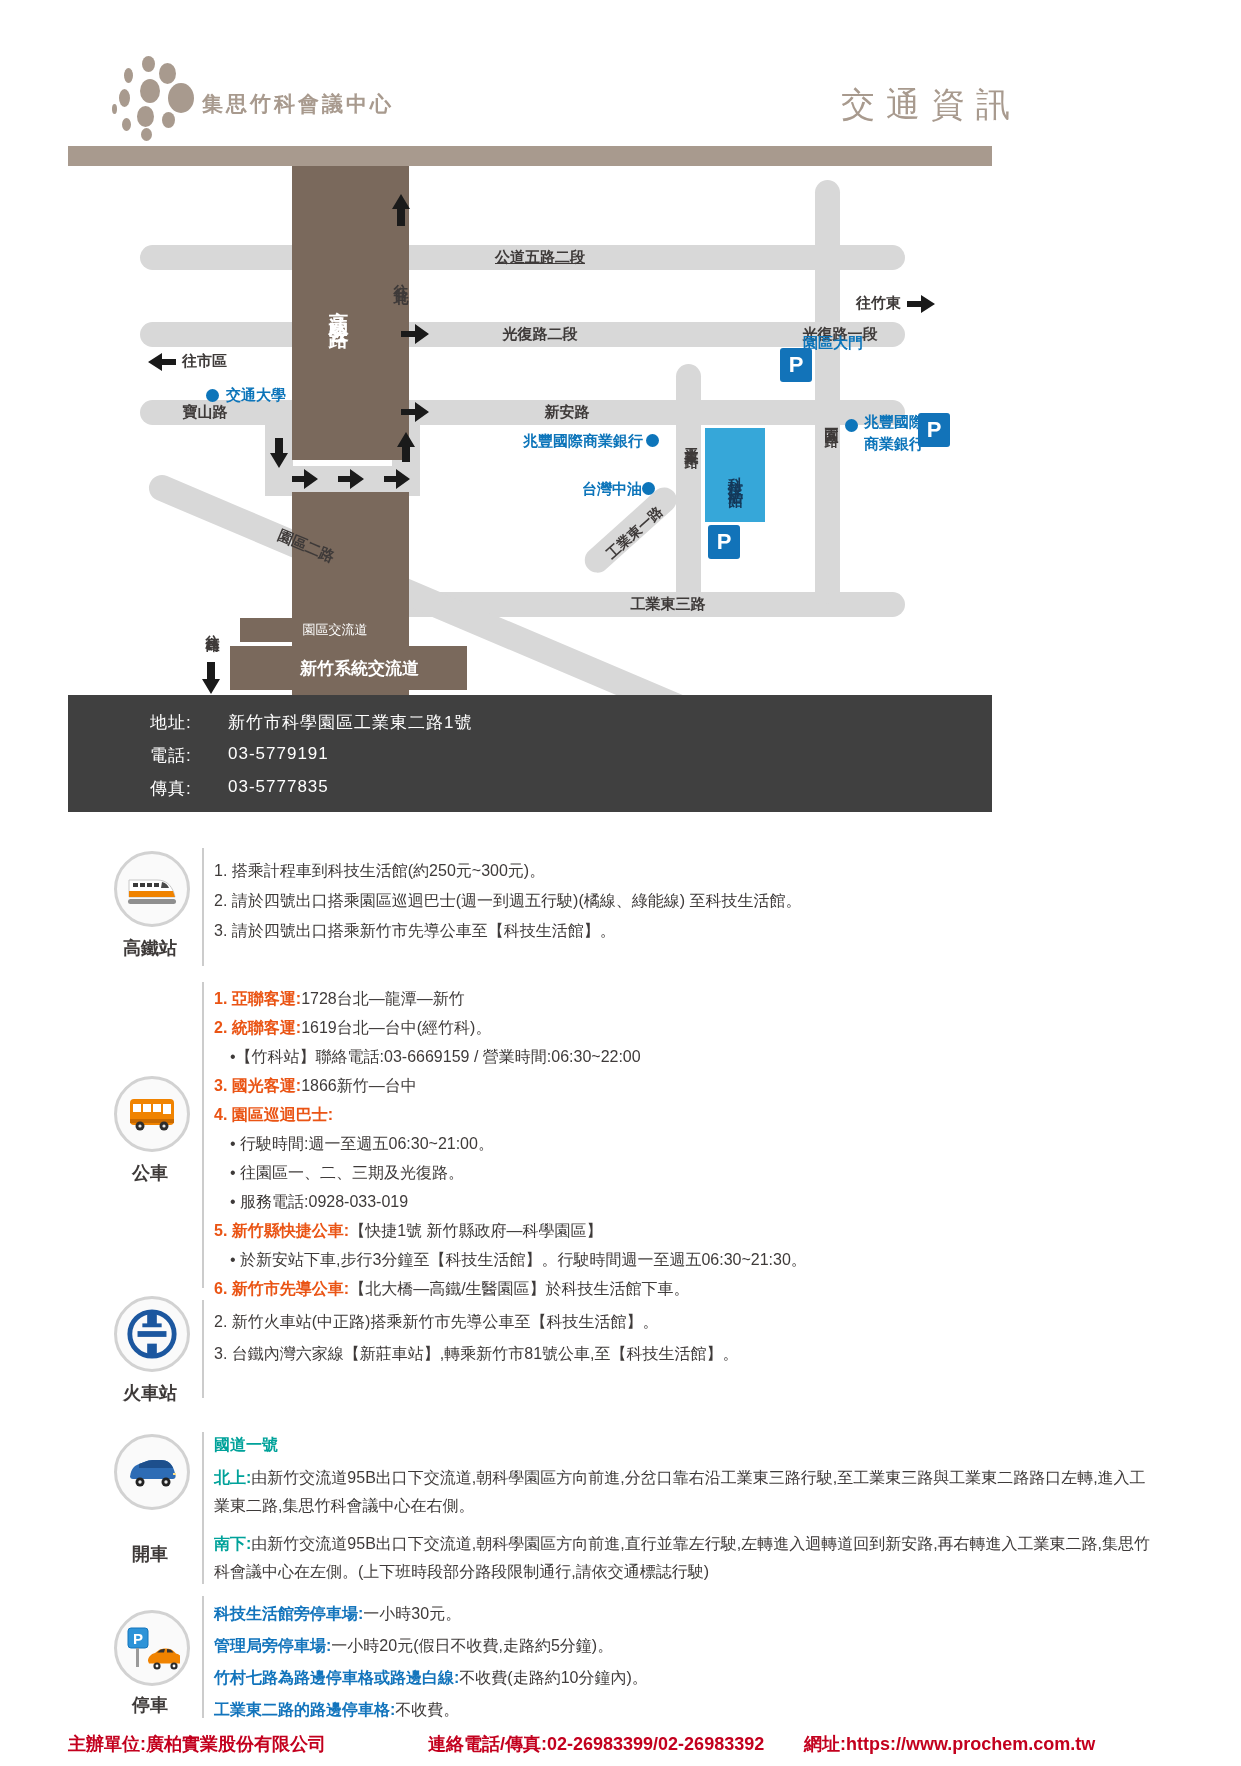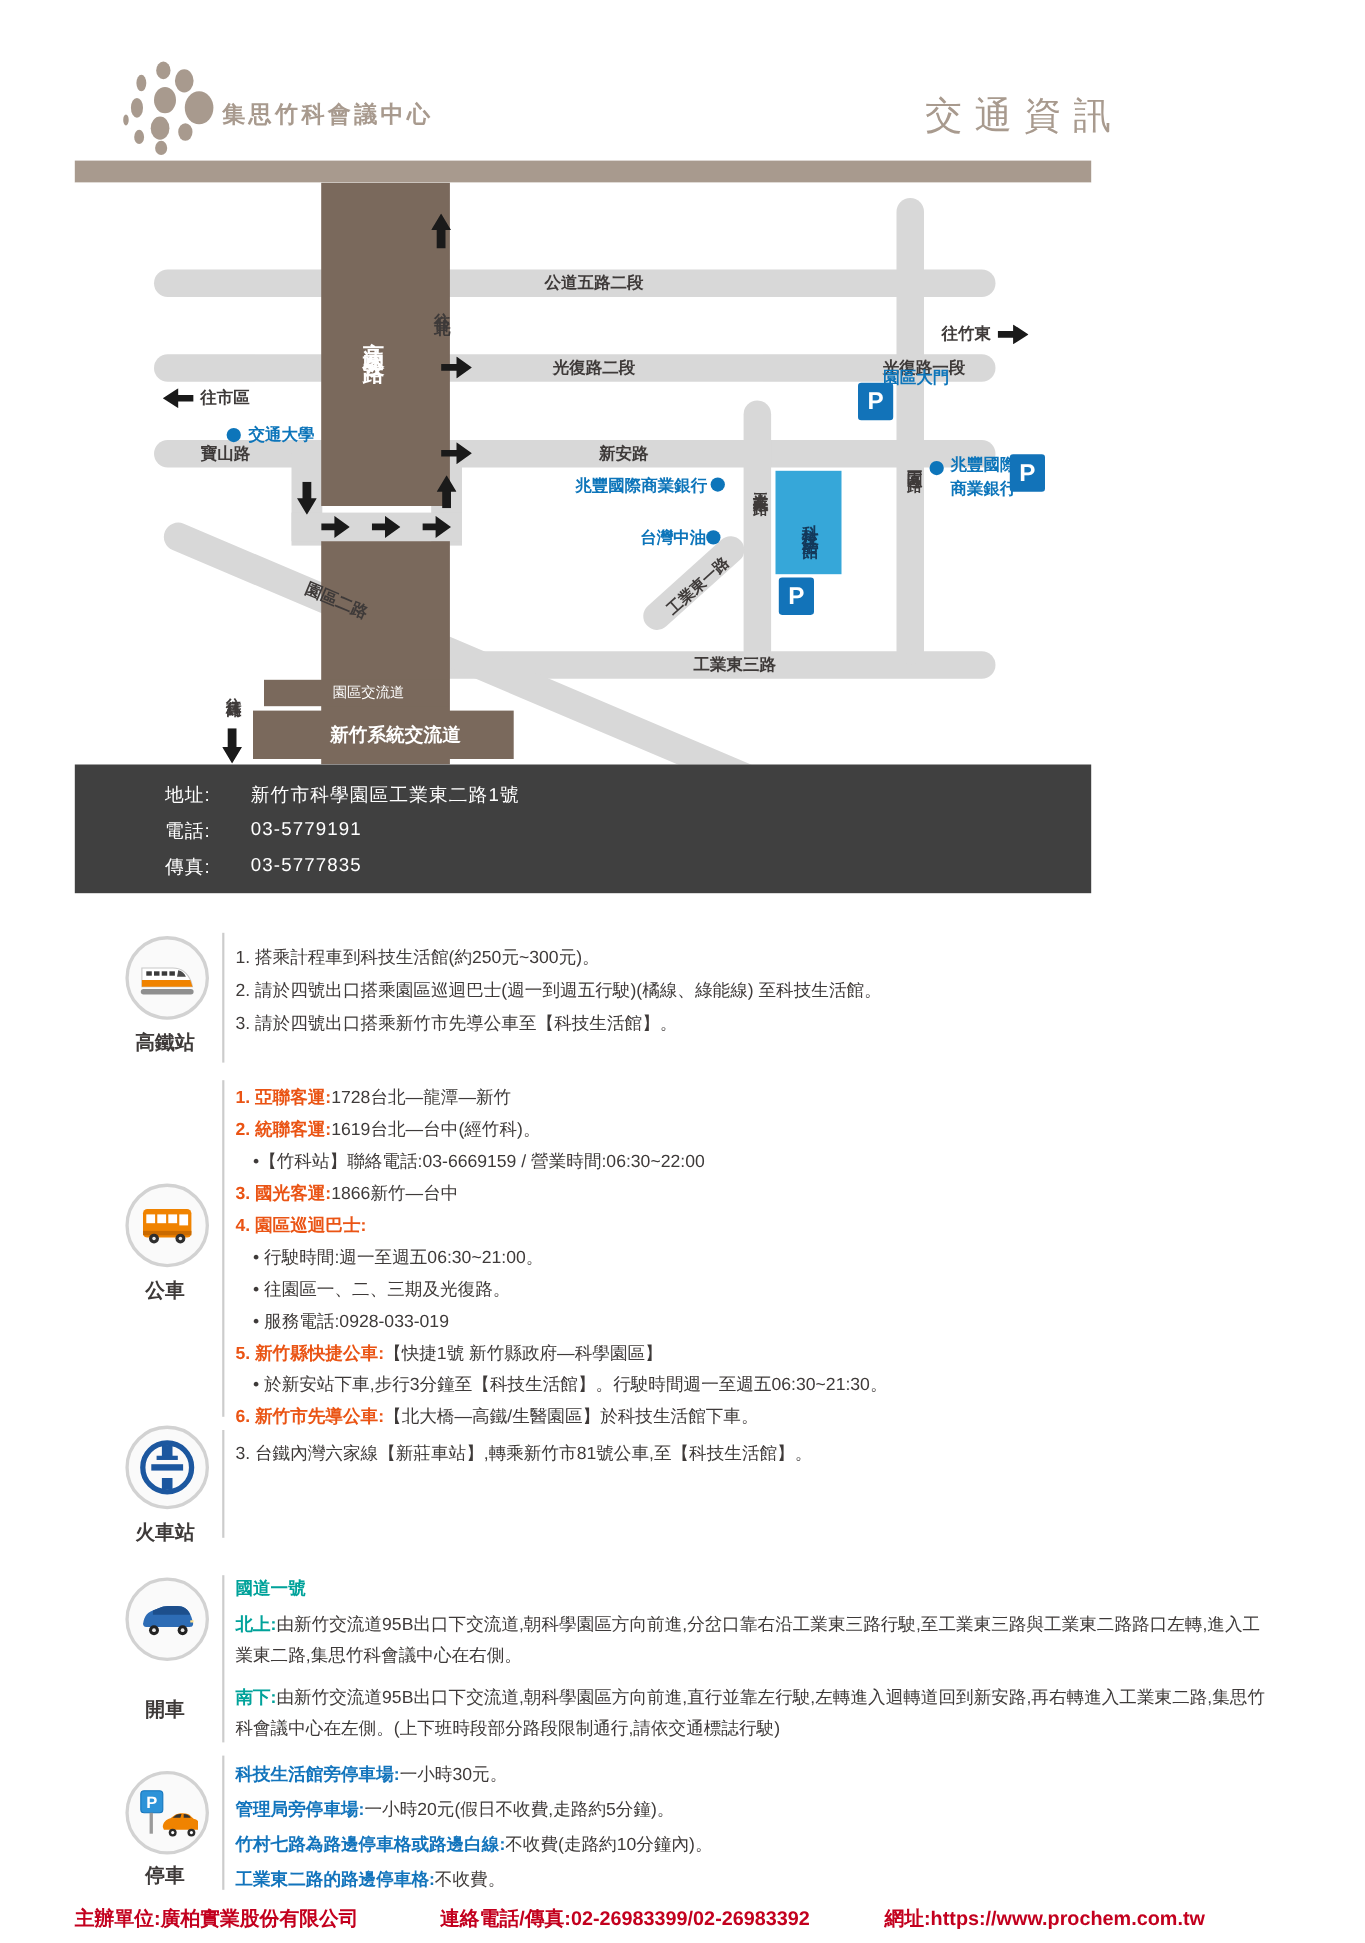--- a/index.html
+++ b/index.html
@@ -96,21 +96,21 @@
     <div class="hwy" style="left:224px;top:0;width:95px;height:294px;"></div>
     <div class="hwy" style="left:224px;top:326px;width:95px;height:203px;"></div>
     <div class="hwy" style="left:172px;top:452px;width:146px;height:24px;display:flex;align-items:center;justify-content:center;">
       <span class="whitelabel" style="position:static;font-size:13px;font-weight:normal;">園區交流道</span>
     </div>
     <div class="hwy" style="left:162px;top:480px;width:215px;height:44px;display:flex;align-items:center;justify-content:center;">
       <span class="whitelabel" style="position:static;font-size:17px;">新竹系統交流道</span>
     </div>
     <div class="whitelabel vtext" style="left:224px;top:66px;width:95px;height:150px;display:flex;align-items:center;justify-content:center;font-size:20px;letter-spacing:6px;">高速公路</div>
 
-    <div class="mlabel" style="left:372px;top:82px;width:200px;">公道五路二段</div>
+    <div class="mlabel" style="left:372px;top:82px;width:200px;text-decoration:underline;">公道五路二段</div>
     <div class="mlabel" style="left:372px;top:159px;width:200px;">光復路二段</div>
     <div class="mlabel" style="left:692px;top:159px;width:160px;">光復路一段</div>
     <div class="mlabel" style="left:92px;top:237px;width:90px;">寶山路</div>
     <div class="mlabel" style="left:449px;top:237px;width:100px;">新安路</div>
     <div class="mlabel" style="left:520px;top:429px;width:160px;">工業東三路</div>
     <div class="mlabel vtext" style="left:747px;top:200px;width:26px;height:110px;font-size:14px;">園區一路</div>
     <div class="mlabel vtext" style="left:608px;top:210px;width:25px;height:130px;font-size:14px;">工業東二路</div>
     <div class="mlabel" style="left:185px;top:371px;width:106px;transform:rotate(23deg);">園區二路</div>
     <div class="mlabel" style="left:512px;top:358px;width:110px;font-size:14px;transform:rotate(-42deg);">工業東一路</div>
 
@@ -255,20 +255,21 @@
       <circle cx="28" cy="28" r="23" fill="none" stroke="#1c579f" stroke-width="5"></circle>
       <rect x="23" y="7" width="10" height="11" fill="#1c579f"></rect>
       <rect x="23" y="38" width="10" height="11" fill="#1c579f"></rect>
       <rect x="13" y="25" width="30" height="6" fill="#1c579f"></rect>
       <rect x="18" y="17" width="20" height="4" fill="#1c579f"></rect>
     </svg>
   </div>
   <div class="icon-label" style="top:1381px;">火車站</div>
   <div class="divider" style="top:1300px;height:98px;"></div>
   <div class="content" style="top:1306px;">
+    <div class="train-line">2. 新竹火車站(中正路)搭乘新竹市先導公車至【科技生活館】。</div>
     <div class="train-line">3. 台鐵內灣六家線【新莊車站】,轉乘新竹市81號公車,至【科技生活館】。</div>
   </div>
 
   <div class="circle" style="top:1434px;">
     <svg width="52" height="32" viewBox="0 0 52 32">
       <path d="M4 23 c0-8 3-13 9-15 l8-3 c2-0.8 5-1 8-1 h6 c7 0 11 4 13 10 l1.5 5 c0.5 3-1 4-3 4 H7 c-2 0-3-1-3-4z" fill="#2d6cb5"></path>
       <path d="M13 8 l8-3 c2-0.8 5-1 8-1 h6 c6 0 10 3 12 8 l-34 0 z" fill="#1d4f8c"></path>
       <circle cx="14" cy="26" r="4.5" fill="#222222"></circle>
         <circle cx="14" cy="26" r="1.7" fill="#e8e8e8"></circle>
       <circle cx="40" cy="26" r="4.5" fill="#222222"></circle>
@@ -305,16 +306,16 @@
   <div class="icon-label" style="top:1693px;">停車</div>
   <div class="divider" style="top:1596px;height:122px;"></div>
   <div class="content" style="top:1598px;">
     <div class="park-line"><span class="head-blue">科技生活館旁停車場:</span><span>一小時30元。</span></div>
     <div class="park-line"><span class="head-blue">管理局旁停車場:</span><span>一小時20元(假日不收費,走路約5分鐘)。</span></div>
     <div class="park-line"><span class="head-blue">竹村七路為路邊停車格或路邊白線:</span><span>不收費(走路約10分鐘內)。</span></div>
     <div class="park-line"><span class="head-blue">工業東二路的路邊停車格:</span><span>不收費。</span></div>
   </div>
 
   <div class="footer" style="left:68px;">主辦單位:廣柏實業股份有限公司</div>
-  <div class="footer" style="left:400px;">連絡電話/傳真:02-26983399/02-26983392</div>
+  <div class="footer" style="left:428px;">連絡電話/傳真:02-26983399/02-26983392</div>
   <div class="footer" style="left:780px;margin-left:24px;">網址:https://www.prochem.com.tw</div>
 
 </div>
 
 </body></html>

